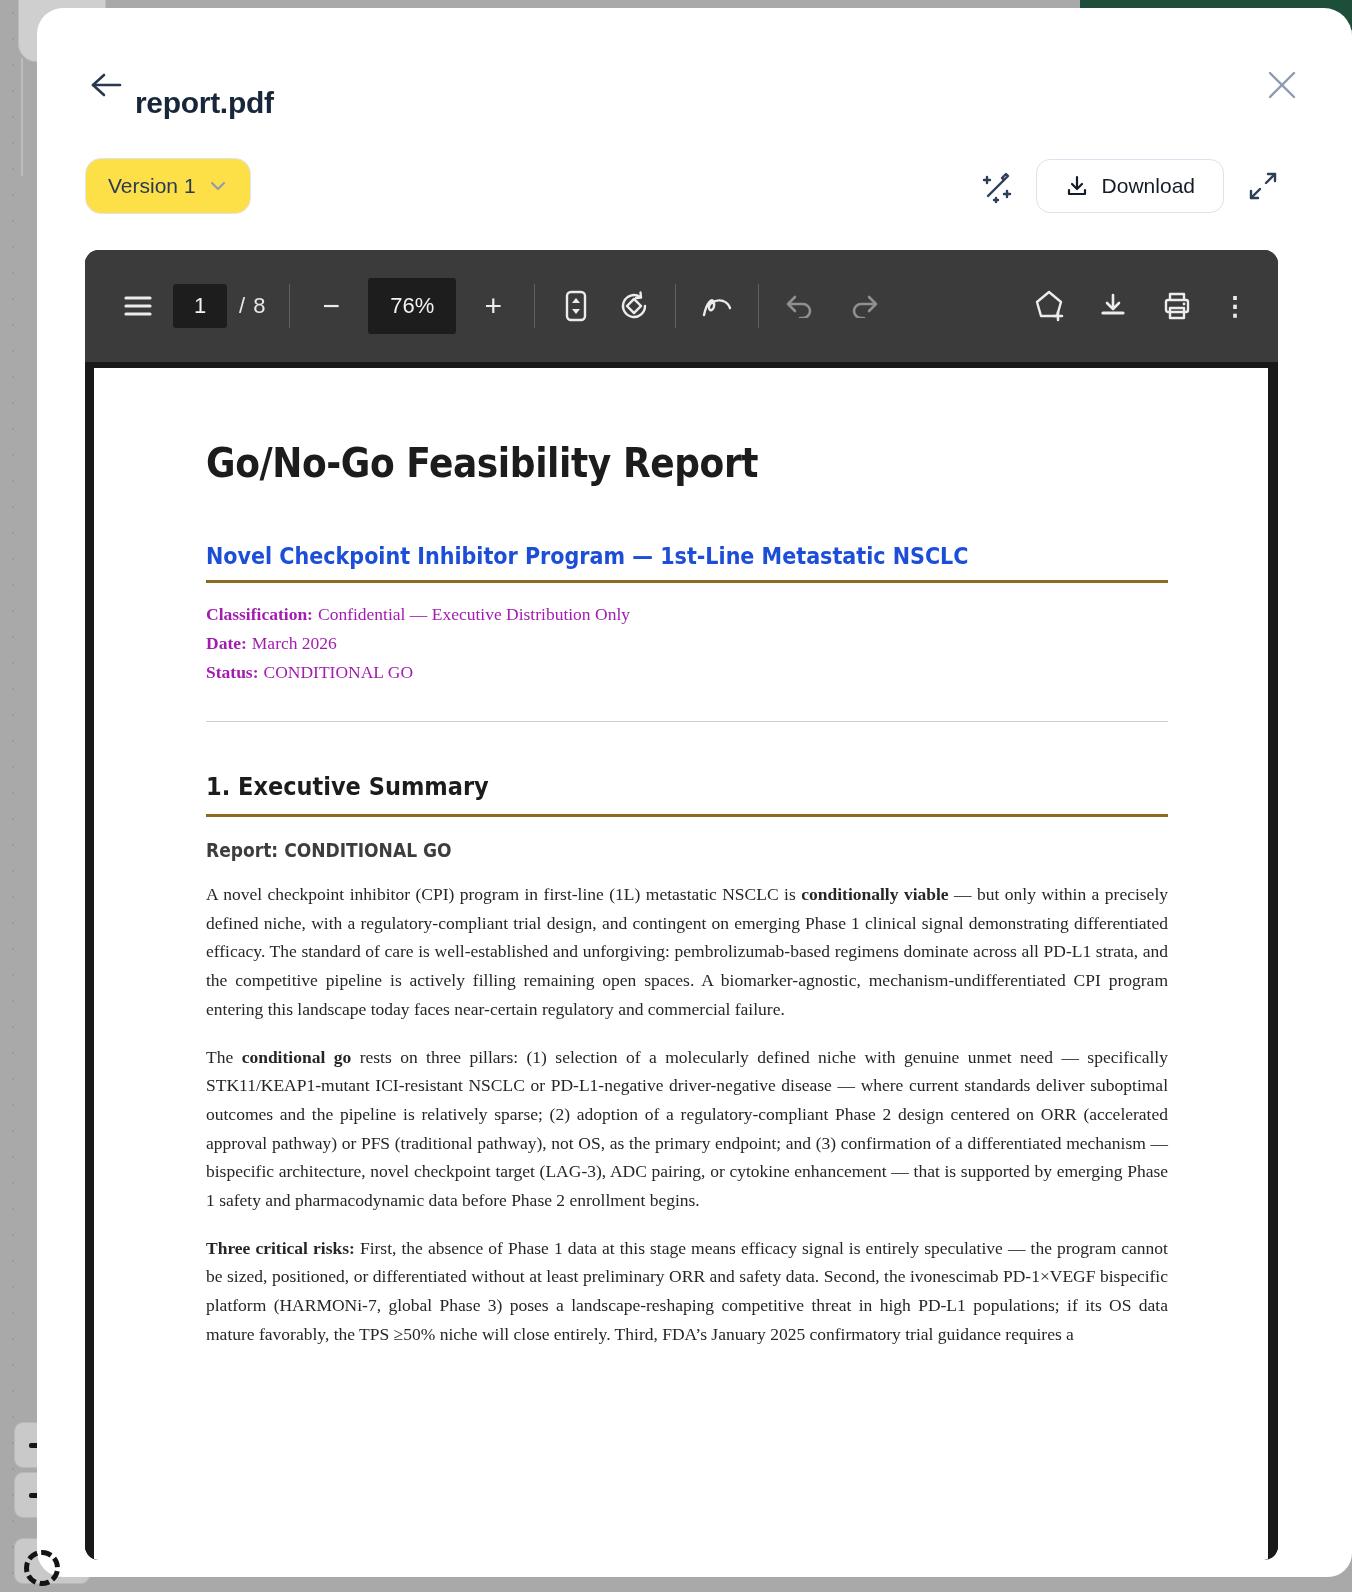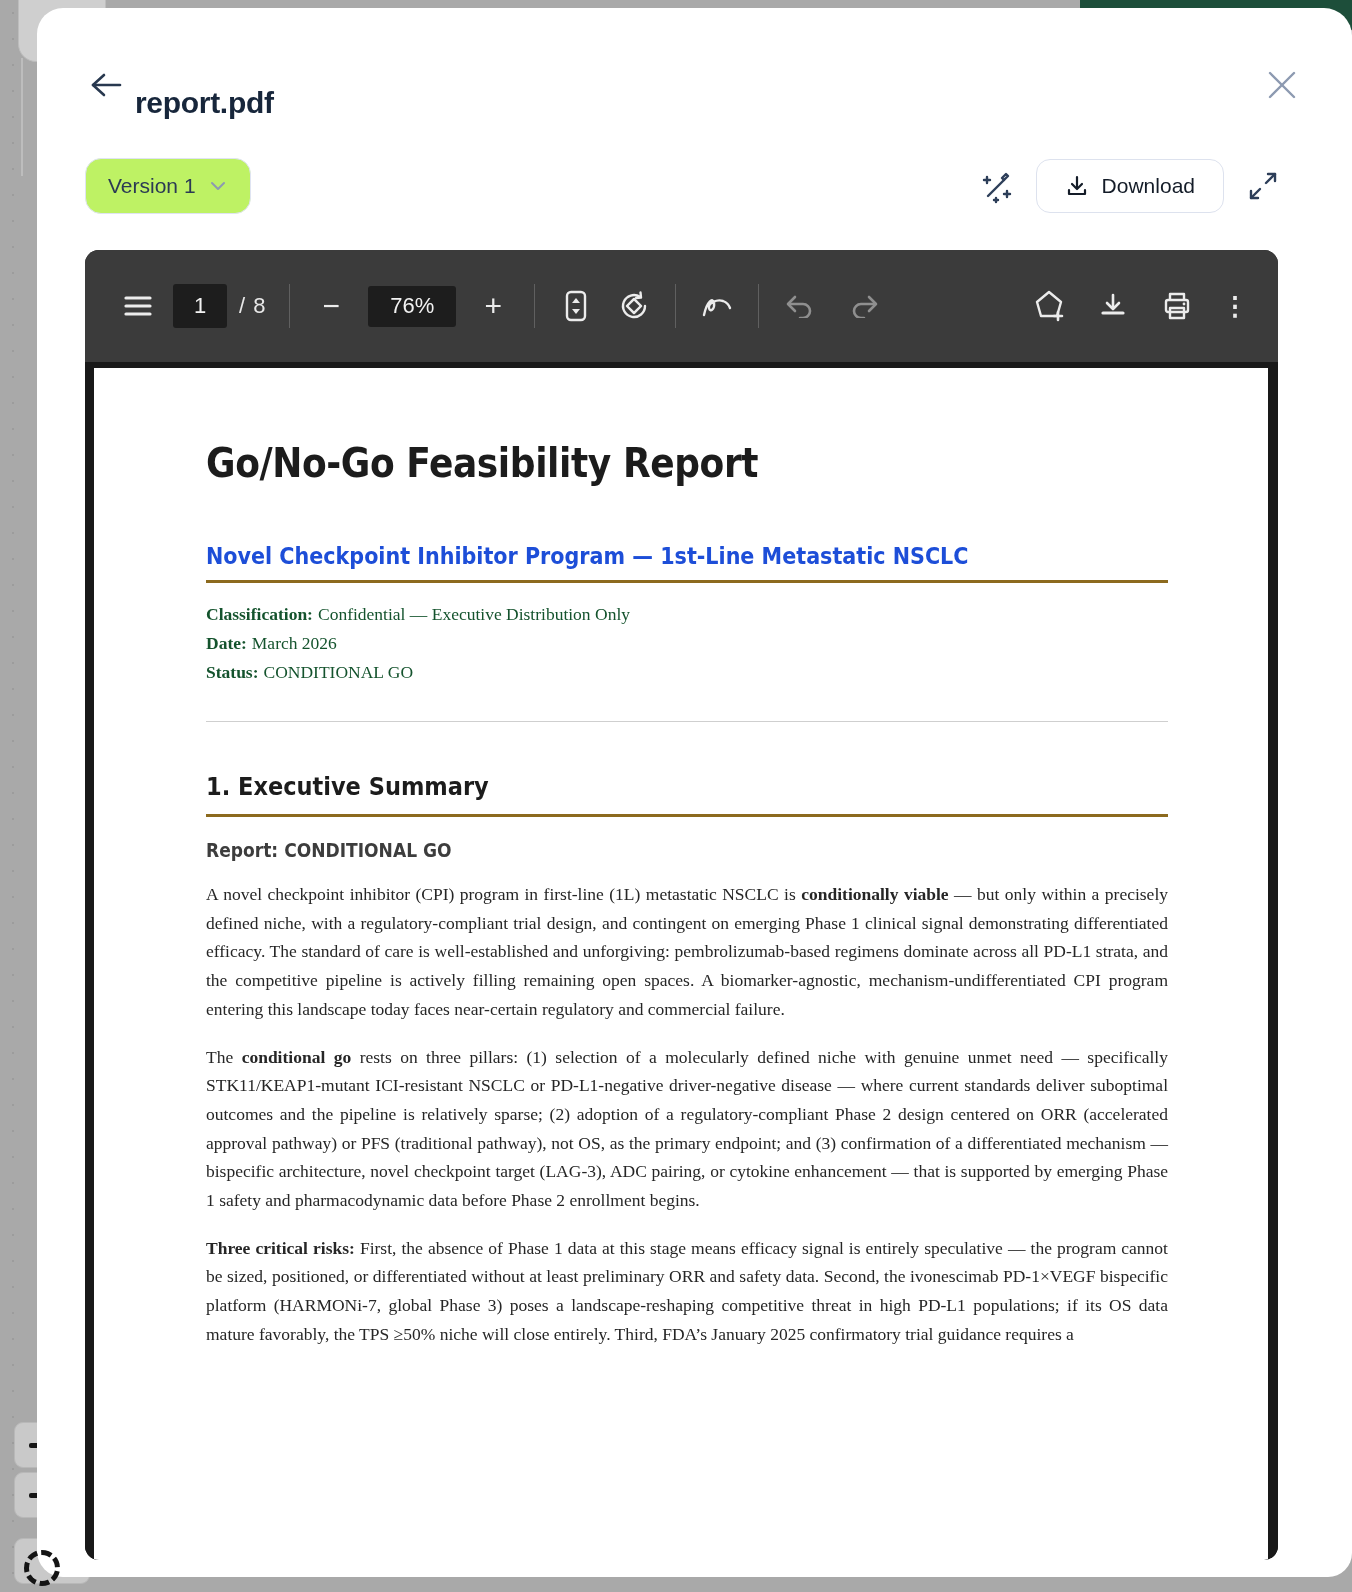--- a/index.html
+++ b/index.html
@@ -56,21 +56,21 @@
     margin-left:auto; background:none; border:none; cursor:pointer; color:#8d9ab1;
     width:44px; height:44px; display:flex; align-items:center; justify-content:center;
   }
 
   .modal-toolbar{
     display:flex; align-items:center;
     padding:0 64px 0 48px; margin-top:38px;
   }
   .version-btn{
     display:flex; align-items:center; gap:14px;
-    background:#bef264; border:1.5px solid #dfe4f2; border-radius:16px;
+    background:#fde047; border:1.5px solid #dfe4f2; border-radius:16px;
     padding:15px 24px 15px 22px; cursor:pointer;
     font-size:21px; color:#2b3a54; font-family:inherit;
   }
   .version-btn .chev{ color:#8d9ab1; }
   .tb-spacer{ flex:1; }
   .wand-btn{
     background:none; border:none; cursor:pointer; color:#2d3e59;
     width:52px; height:52px; display:flex; align-items:center; justify-content:center;
     margin-right:12px;
   }
@@ -102,21 +102,21 @@
   }
   .ptb-icon.muted{ color:#8f8f8f; }
   .ptb-box{
     background:#1d1d1d; color:#f2f2f2; border:none; text-align:center;
     font-size:22px; font-family:inherit; border-radius:3px;
   }
   .page-box{ width:54px; height:44px; margin-left:18px; }
   .page-sep{ font-size:22px; margin:0 8px 0 12px; color:#e8e8e8; }
   .page-total{ font-size:22px; color:#e8e8e8; }
   .ptb-div{ width:1px; height:44px; background:#606060; margin:0 24px; flex:0 0 auto; }
-  .zoom-box{ width:88px; height:41px; margin:0 20px; } .gap24{ margin-left:24px; } .gap30{ margin-left:30px; }
+  .zoom-box{ width:88px; height:56px; margin:0 20px; } .gap24{ margin-left:24px; } .gap30{ margin-left:30px; }
   .ptb-right{ margin-left:auto; display:flex; align-items:center; }
 
   .pdf-page-area{
     height:1198px; background:#191919; padding:6px 10px 0 9px;
   }
   .pdf-page{
     background:#ffffff; width:100%; height:100%;
     padding:0 100px 0 112px; overflow:hidden;
   }
 
@@ -126,21 +126,21 @@
     font-stretch:condensed; letter-spacing:-0.4px; line-height:1.15;
     font-family:"DejaVu Sans","Liberation Sans",sans-serif;
   }
   .doc-subtitle{
     margin-top:57px; font-size:23px; font-weight:700; color:#1d4ed8;
     font-stretch:condensed;
     font-family:"DejaVu Sans","Liberation Sans",sans-serif;
   }
   .rule-gold{ height:3px; background:#8c6a1e; border:none; margin-top:11px; }
   .doc-meta{ margin-top:17px; font-family:"Liberation Serif","DejaVu Serif",serif;
-    font-size:17.5px; color:#14532d; }
+    font-size:17.5px; color:#a21caf; }
   .meta-line{ line-height:29px; }
   .meta-line strong{ font-weight:700; }
   .meta-line .meta-value{ margin-left:5px; }
   .rule-gray{ height:1px; background:#cfcfcf; border:none; margin-top:34px; }
   .doc-section{
     margin-top:50px; font-size:25px; font-weight:800; color:#1c1c1c;
     font-stretch:condensed;
     font-family:"DejaVu Sans","Liberation Sans",sans-serif;
   }
   .doc-verdict{

